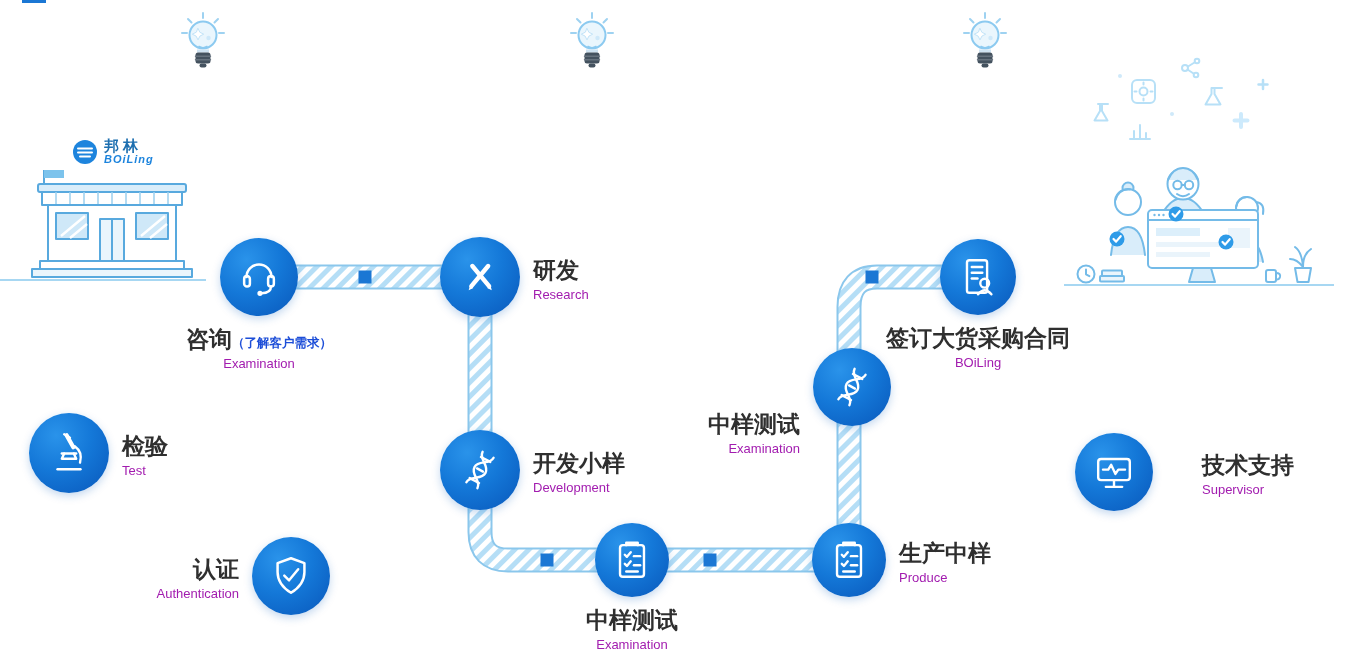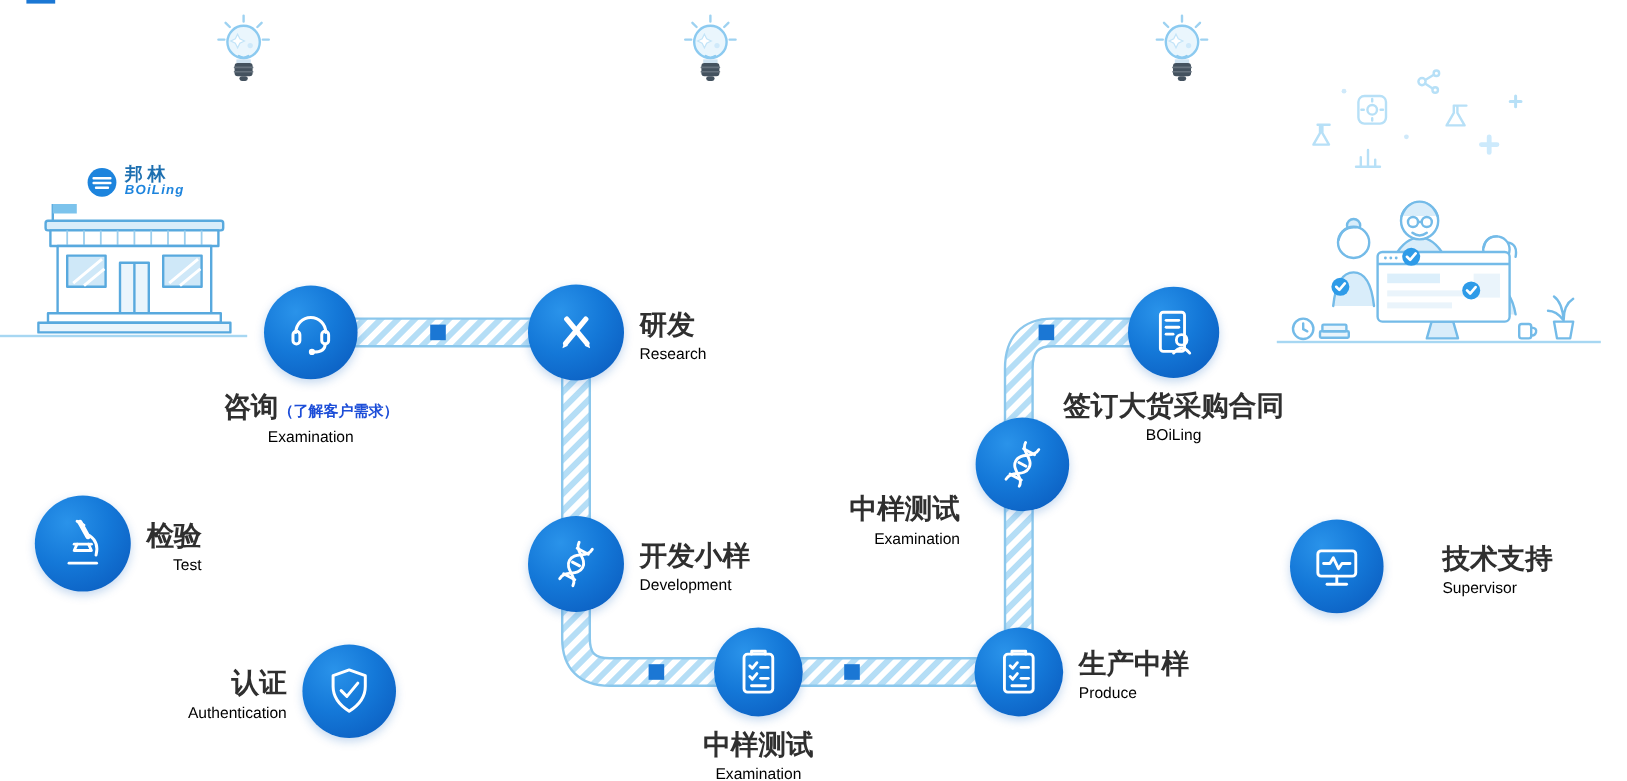--- a/index.html
+++ b/index.html
@@ -21,21 +21,21 @@
   
   .node{position:absolute;border-radius:50%;z-index:3;display:flex;align-items:center;justify-content:center;
         background:radial-gradient(circle at 34% 28%, #2a93ea 0%, #1478d8 45%, #0d63c5 80%);
         box-shadow:0 3px 8px rgba(20,100,190,.25);}
   .node .ic{width:46px;height:46px;display:block;}
   .node .ic svg{width:100%;height:100%;display:block;}
   
   .label{position:absolute;z-index:4;line-height:1.3;}
   .label .cn{font-weight:bold;font-size:23px;color:#2f2f2f;}
   .label .note{font-weight:bold;font-size:12.5px;color:#1d4ed8;}
-  .label .en{font-size:13px;color:#000000;margin-top:1px;}
+  .label .en{font-size:13px;color:#a21caf;margin-top:1px;}
   .side-below{text-align:center;width:300px;}
   .side-left{text-align:right;width:260px;}
 </style>
 </head>
 <body>
 
 <div class="stage" id="stage">
 
   <div class="top-tick"></div>
 
@@ -332,21 +332,21 @@
             <path d="M19 4.5 l6 3.5"></path>
             <path d="M21.5 5.5 l7 12.5" stroke-width="4.4"></path>
             <path d="M16.5 24.5 h15"></path>
             <path d="M19 24.5 l-2.5 5.5 h15 l-2.5 -5.5"></path>
             <path d="M30 17 q8.5 6 5.5 17"></path>
             <path d="M12 41 h24"></path>
           </g>
         </svg>
       </span>
     </div>
-    <div class="label side-right" style="left: 122px; top: 432px; text-align: right;">
+    <div class="label side-right" style="left: 122px; top: 432px;">
       <div><span class="cn">检验</span></div>
       <div class="en">Test</div>
     </div>
     <div class="node" style="left: 252px; top: 537px; width: 78px; height: 78px;">
       <span class="ic">
         <svg viewBox="0 0 48 48">
           <g fill="none" stroke="#fff" stroke-width="2.6" stroke-linecap="round" stroke-linejoin="round">
             <path d="M24 5.5 L38 10.5 v9.5 c0 10 -6 16.5 -14 21.5 c-8 -5 -14 -11.5 -14 -21.5 v-9.5 z"></path>
             <path d="M17 23.5 l5 5 9.5 -11.5"></path>
           </g>

